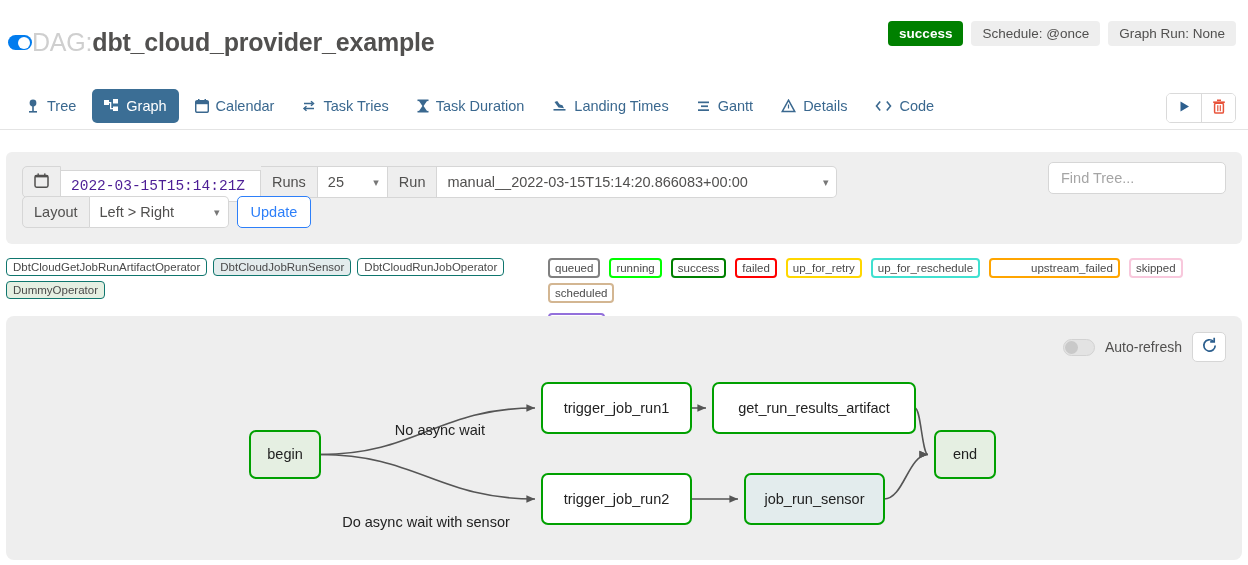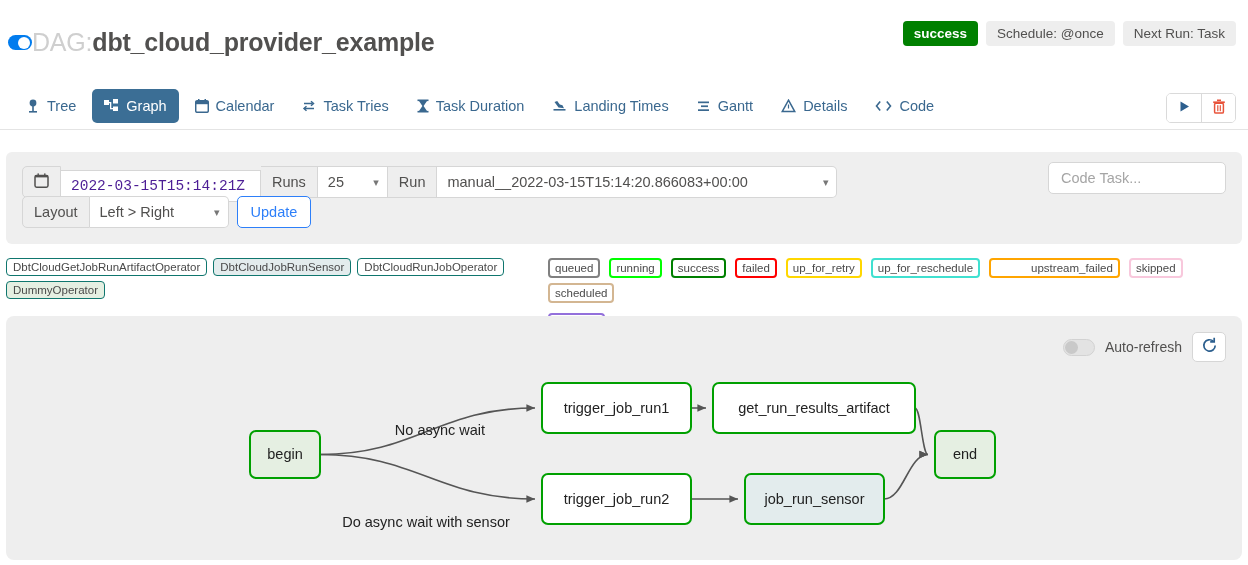--- a/index.html
+++ b/index.html
@@ -172,21 +172,21 @@
 
 <div class="header">
   <div class="dag-title-wrap">
     <div class="toggle-pill"></div>
     <span class="dag-label">DAG:</span>
     <span class="dag-name">dbt_cloud_provider_example</span>
   </div>
   <div class="header-badges">
     <span class="badge success">success</span>
     <span class="badge">Schedule: @once</span>
-    <span class="badge">Next Run: Task</span>
+    <span class="badge">Graph Run: None</span>
   </div>
 </div>
 
 <div class="tabbar">
   <div class="tabs">
 
     <div class="tab">
       <span>
         <svg width="14" height="14" viewBox="0 0 14 14">
             <circle cx="7" cy="4" r="3.4" fill="currentColor"></circle>
@@ -336,21 +336,21 @@
 
   <div class="fb-row fb-row2">
     <div class="ig-addon ig-left">Layout</div>
     <div class="ig-select ig-right" style="width:139px;border-radius:0 5px 5px 0">
       <span>Left &gt; Right</span>
       <span class="sel-caret">▾</span>
     </div>
     <div class="btn-update">Update</div>
   </div>
 
-  <div class="find-task">Code Task...</div>
+  <div class="find-task">Find Tree...</div>
 </div>
 
 <div class="legend">
   <div class="legend-op">
       <span class="lg-chip" style="background: rgb(255, 255, 255);">DbtCloudGetJobRunArtifactOperator</span>
       <span class="lg-chip" style="background: rgb(227, 236, 237);">DbtCloudJobRunSensor</span>
       <span class="lg-chip" style="background: rgb(255, 255, 255);">DbtCloudRunJobOperator</span>
       <span class="lg-chip" style="background: rgb(229, 239, 226);">DummyOperator</span>
     </div>
   <div class="legend-status">

